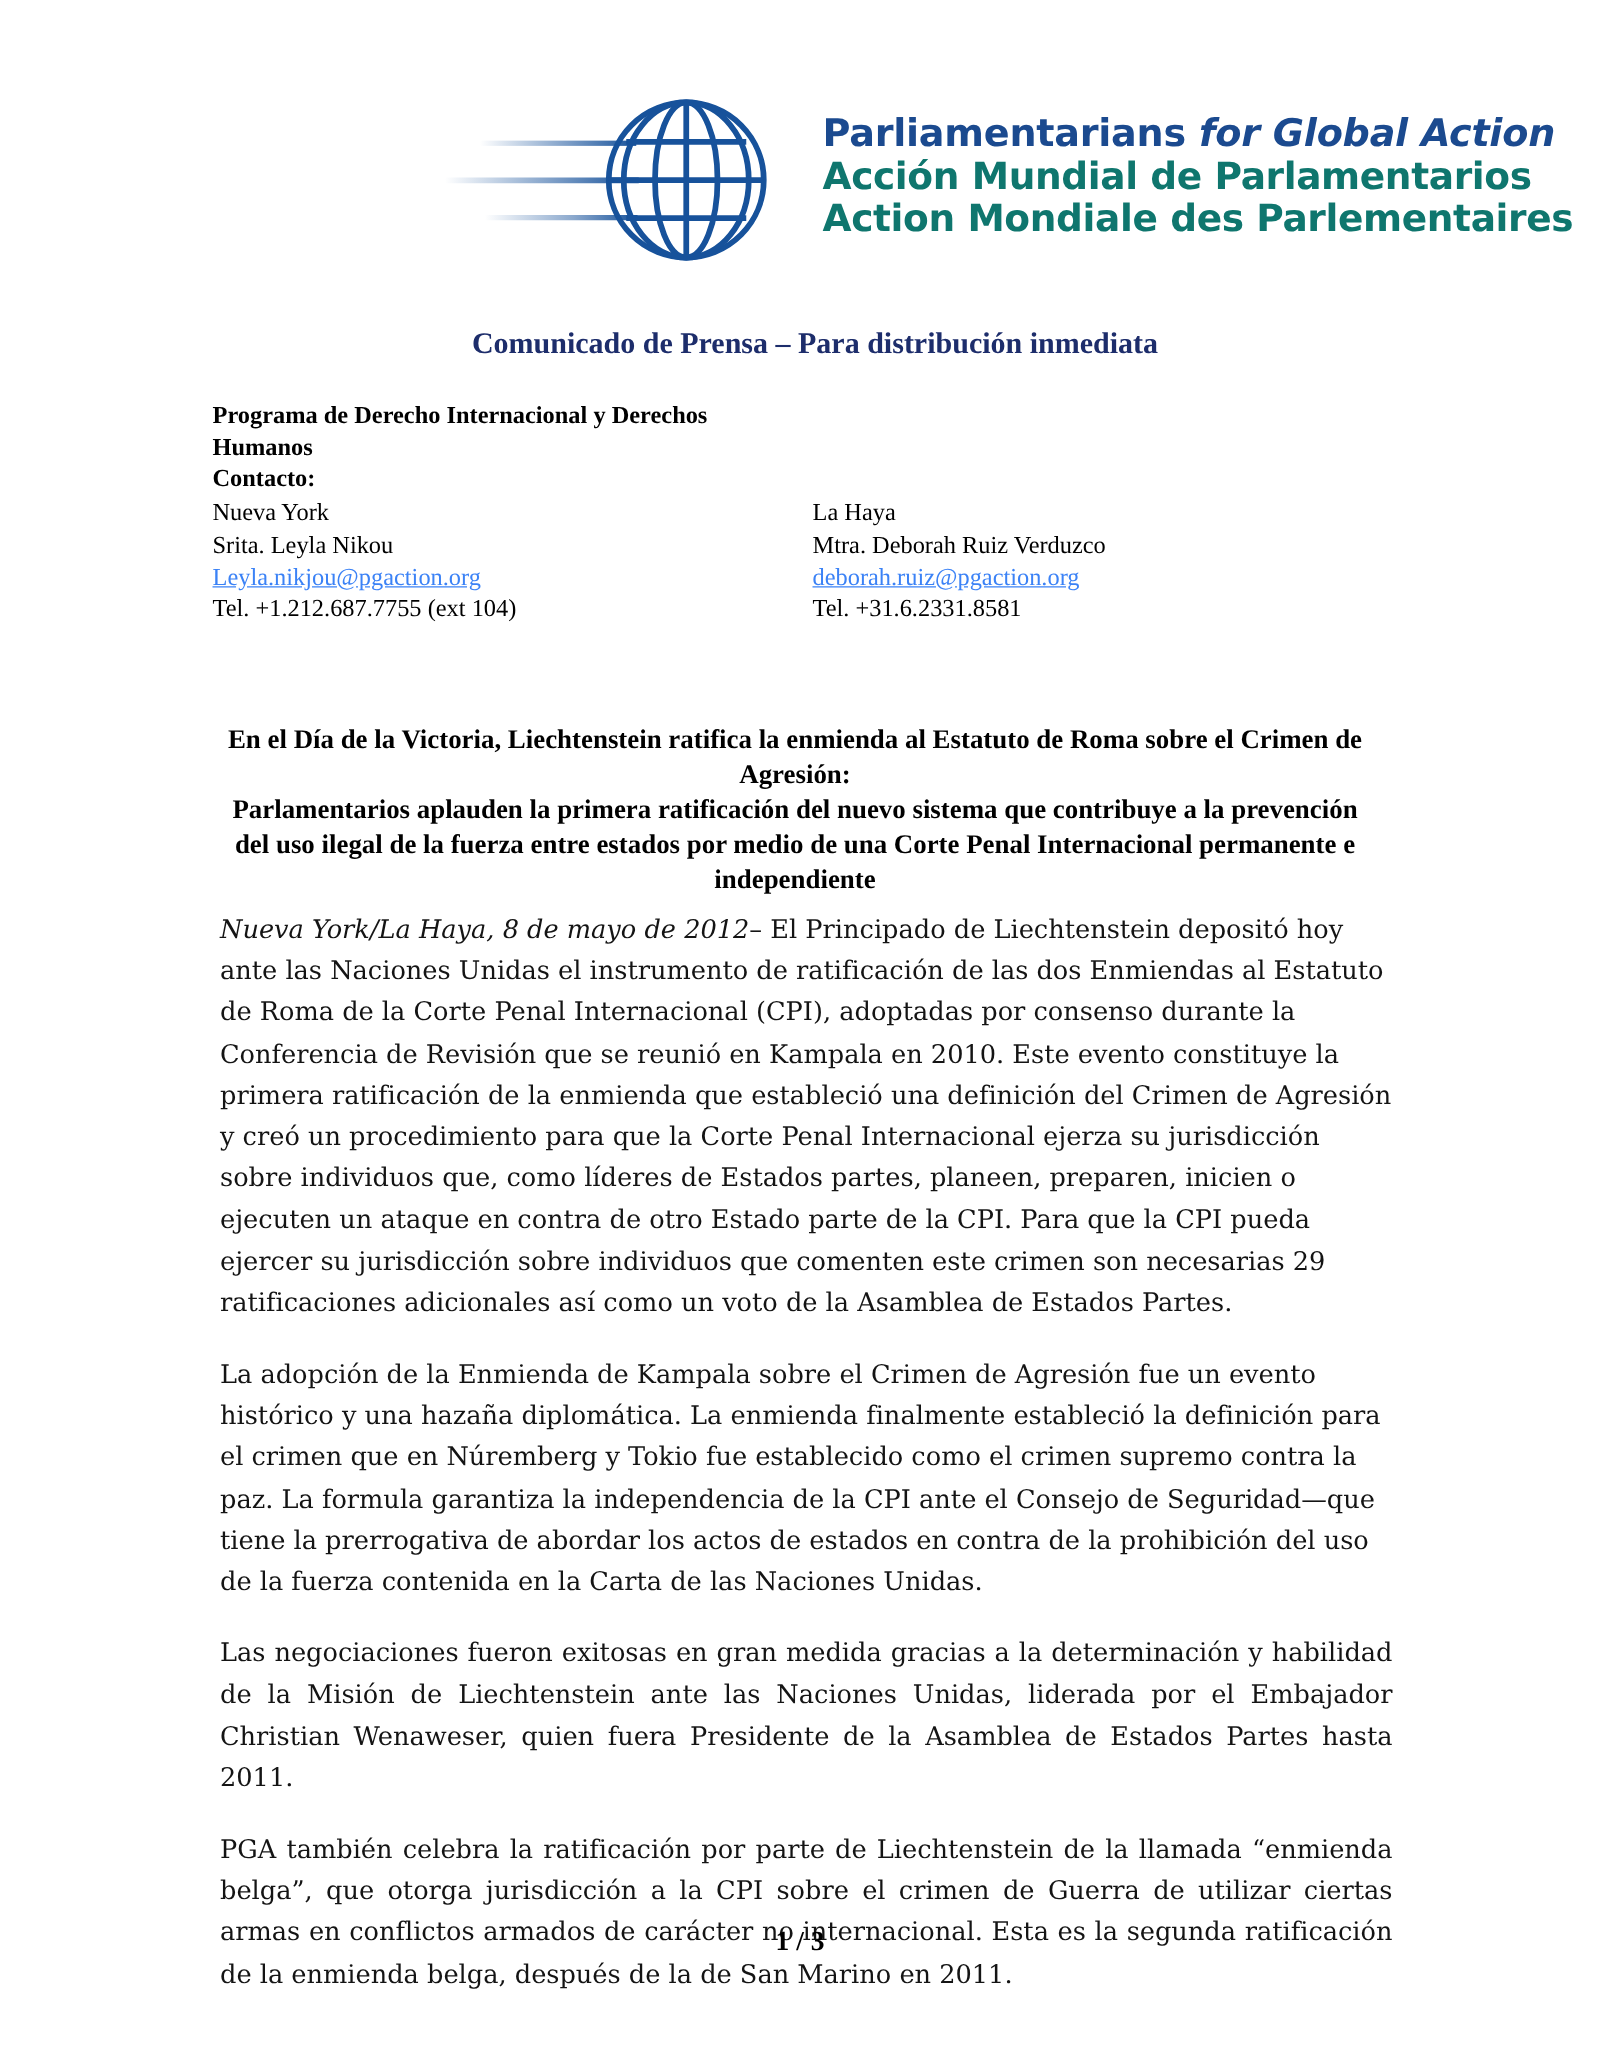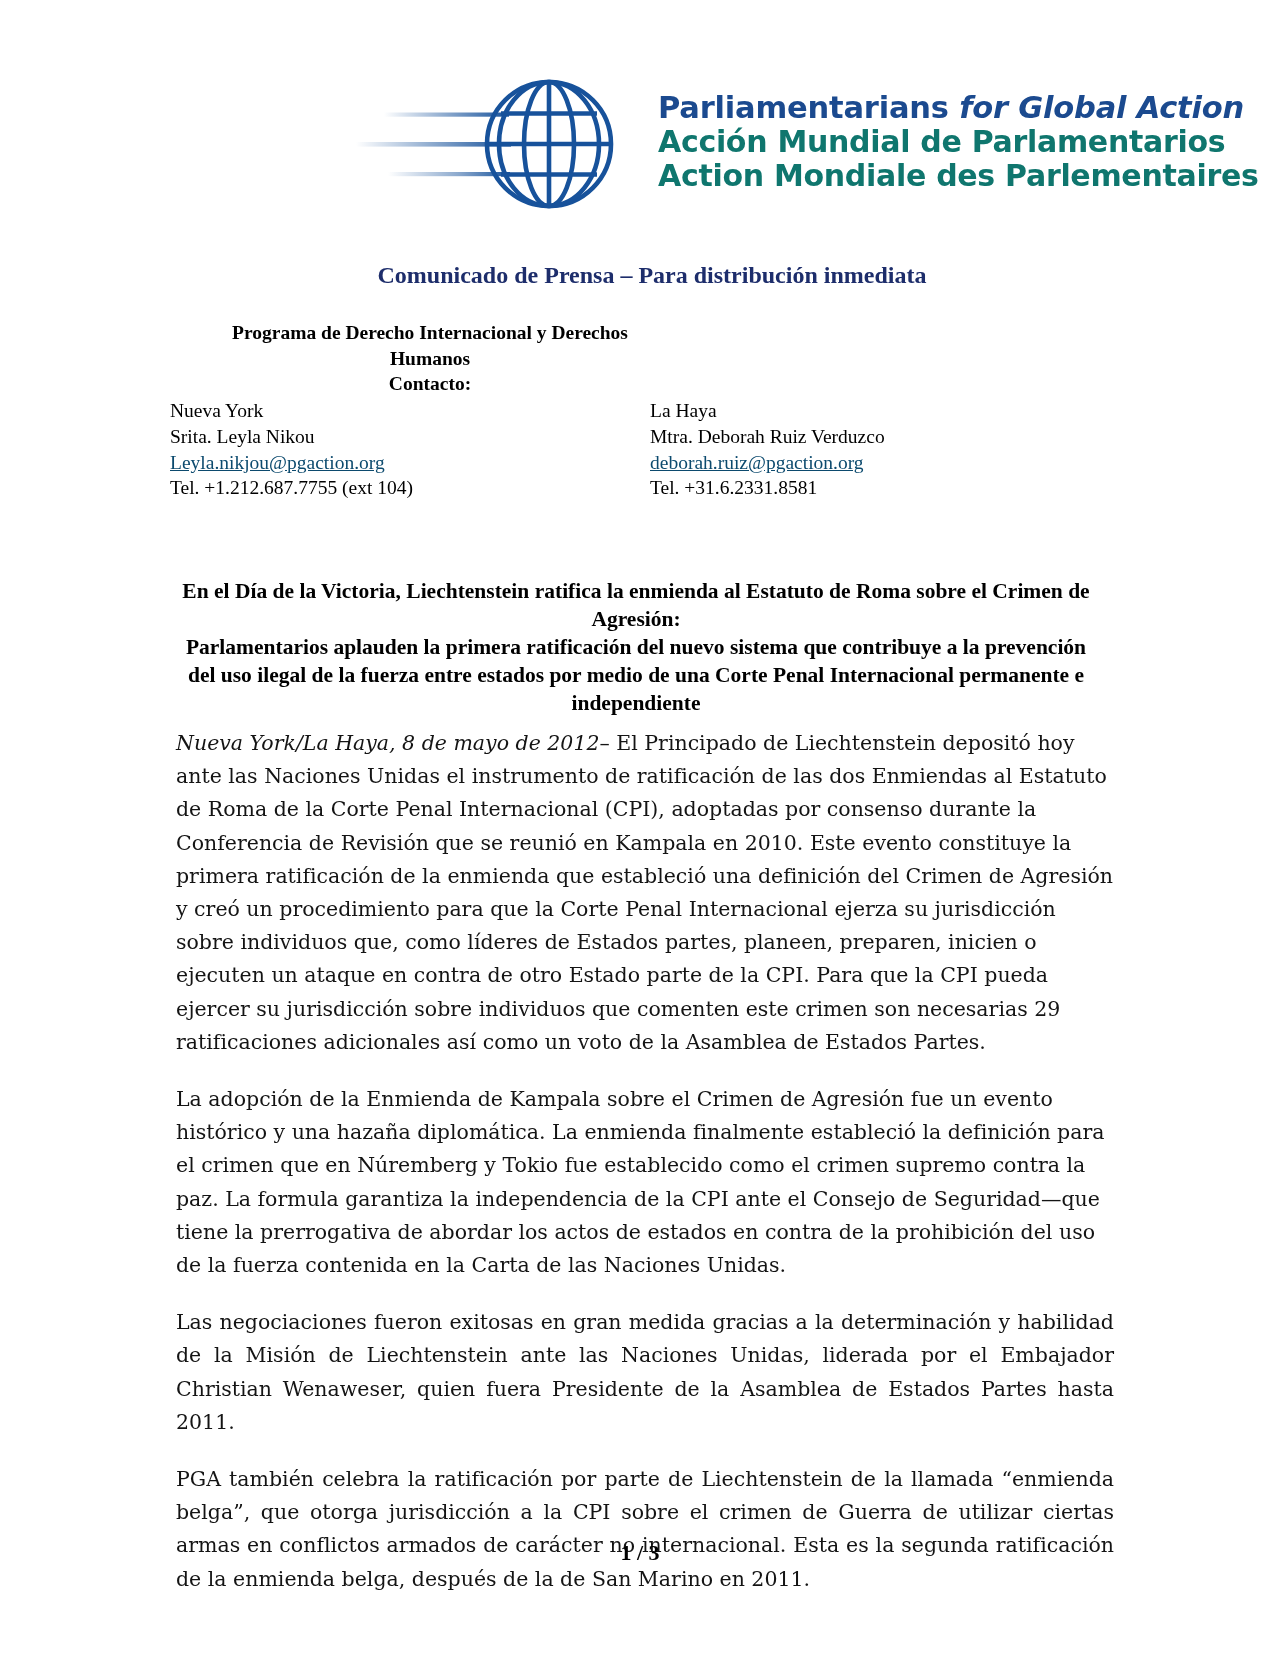--- a/index.html
+++ b/index.html
@@ -100,37 +100,37 @@
     font-size: 19.5px;
     line-height: 1.32;
   }
 
   .contact-head {
     font-weight: bold;
     color: #000;
     width: 520px;
   }
 
-  .contact-head .ch-line { display: block; text-align: center; }
+  .contact-head .ch-line { display: block; }
 
   .contact-cols {
     display: flex;
     margin-top: 1px;
   }
 
   .contact-col {
     width: 480px;
     flex: 0 0 480px;
   }
 
   .contact-col .cline { display: block; }
 
   .contact-col a.email,
   .email-link {
-    color: #0c4a6e;
+    color: #3b82f6;
     text-decoration: underline;
     display: block;
     cursor: pointer;
   }
 
   
   .headline {
     position: absolute;
     left: 170px;
     top: 578px;

